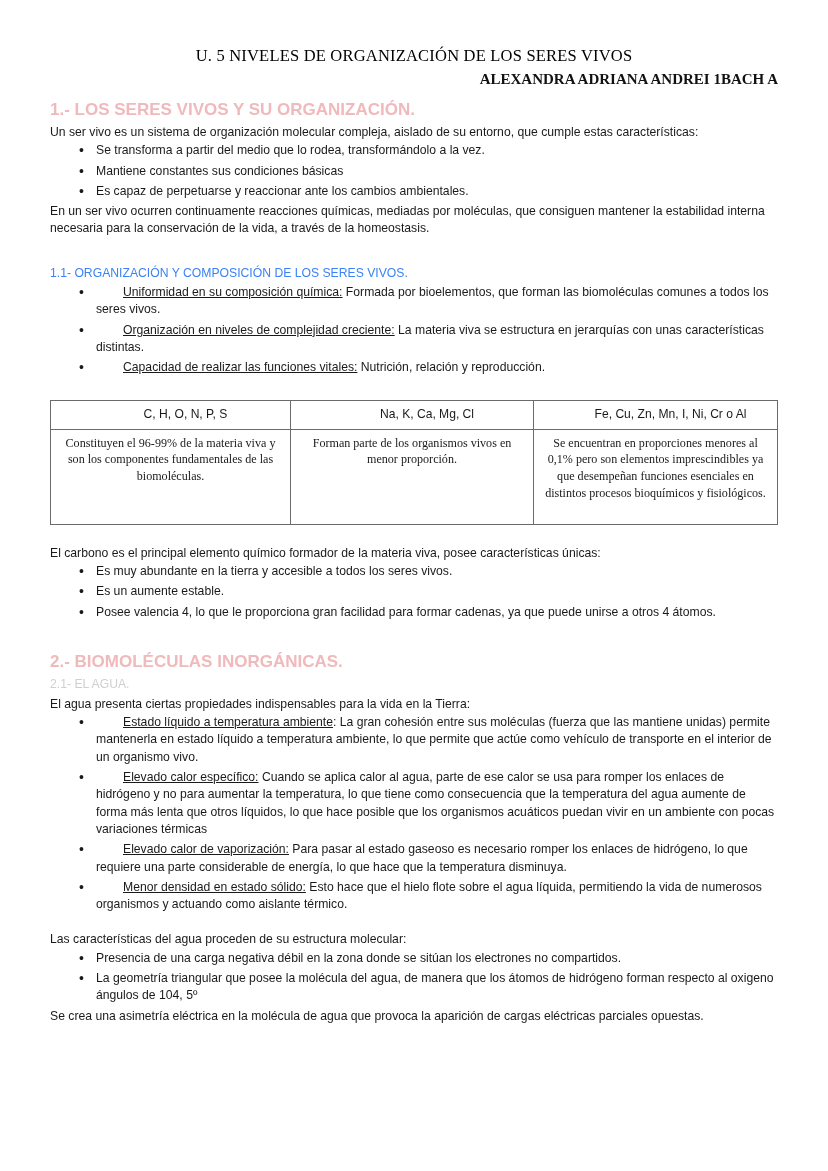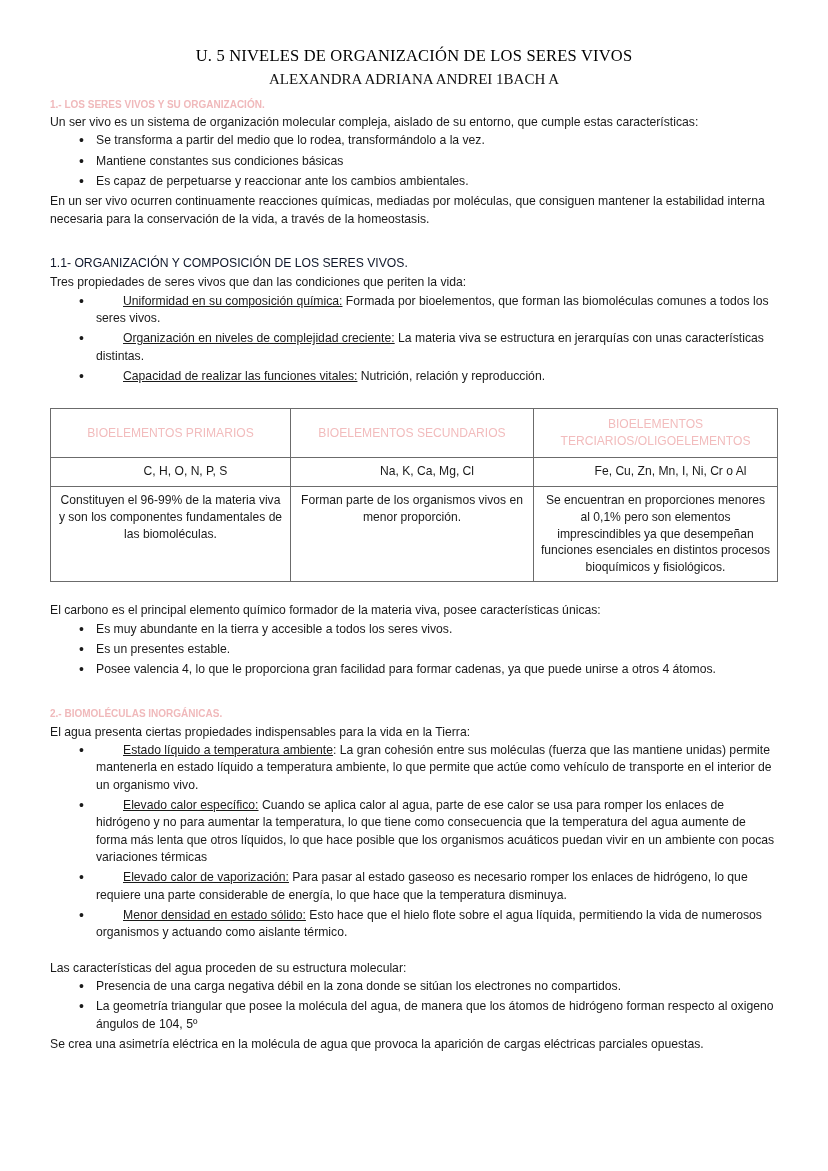--- a/index.html
+++ b/index.html
@@ -25,35 +25,35 @@
   .doc-title {
     text-align: center;
     color: #000000;
     font-family: "Liberation Serif", serif;
     font-size: 16.5px;
     letter-spacing: 0.2px;
     margin: 0 0 2px 0;
     font-weight: normal;
   }
   .doc-author {
-    text-align: center;
+    text-align: right;
     color: #111111;
     font-family: "Liberation Serif", serif;
     font-size: 15px;
     margin: 0 0 7px 0;
-    font-weight: normal;
+    font-weight: bold;
   }
   h2.section {
     color: #f0b9bb;
-    font-size: 10px;
+    font-size: 17px;
     font-weight: bold;
     margin: 0 0 2px 0;
   }
   h3.subsection {
-    color: #0f172a;
+    color: #3b82f6;
     font-size: 12.2px;
     font-weight: normal;
     margin: 0 0 2px 0;
   }
   h3.subsection.pinkish {
     color: #cfcfcf;
   }
   p.body {
     margin: 0 0 1px 0;
   }
@@ -104,20 +104,21 @@
   table.bio td.center {
     text-align: center;
   }
   table.bio tr.row-formula td {
     height: 18px;
     padding-left: 36px;
   }
   table.bio tr.row-desc td {
     height: 84px;
     vertical-align: top;
+    font-family: Liberation Serif, serif;
   }
   .col1 { width: 240px; }
   .col2 { width: 243px; }
   .col3 { width: 244px; }
 </style>
 </head>
 <body>
 
 <div class="page">
 
@@ -129,66 +130,61 @@
   <ul class="bullets">
     <li><span>Se transforma a partir del medio que lo rodea, transformándolo a la vez.</span></li>
     <li><span>Mantiene constantes sus condiciones básicas</span></li>
     <li><span>Es capaz de perpetuarse y reaccionar ante los cambios ambientales.</span></li>
   </ul>
   <p class="body">En un ser vivo ocurren continuamente reacciones químicas, mediadas por moléculas, que consiguen mantener la estabilidad interna necesaria para la conservación de la vida, a través de la homeostasis.</p>
 
   <div class="spacer-26"></div>
 
   <h3 class="subsection">1.1- ORGANIZACIÓN Y COMPOSICIÓN DE LOS SERES VIVOS.</h3>
-  <p class="body">Tres propiedades de seres vivos que dan las condiciones que periten la vida:</p>
   <ul class="bullets">
     <li><span class="u">Uniformidad en su composición química:</span><span> Formada por bioelementos, que forman las biomoléculas comunes a todos los seres vivos.</span></li>
     <li><span class="u">Organización en niveles de complejidad creciente:</span><span> La materia viva se estructura en jerarquías con unas características distintas.</span></li>
     <li><span class="u">Capacidad de realizar las funciones vitales:</span><span> Nutrición, relación y reproducción.</span></li>
   </ul>
 
   <div class="spacer-20"></div>
 
   <table class="bio">
     <colgroup>
       <col class="col1">
         <col class="col2">
         <col class="col3">
     </colgroup>
     <tbody>
-      <tr>
-        <td class="head">BIOELEMENTOS PRIMARIOS</td>
-        <td class="head">BIOELEMENTOS SECUNDARIOS</td>
-        <td class="head">BIOELEMENTOS TERCIARIOS/OLIGOELEMENTOS</td>
-      </tr>
       <tr class="row-formula">
         <td class="center">C, H, O, N, P, S</td>
         <td class="center">Na, K, Ca, Mg, Cl</td>
         <td class="center">Fe, Cu, Zn, Mn, I, Ni, Cr o Al</td>
       </tr>
       <tr class="row-desc">
         <td class="center">Constituyen el 96-99% de la materia viva y son los componentes fundamentales de las biomoléculas.</td>
         <td class="center">Forman parte de los organismos vivos en menor proporción.</td>
         <td class="center">Se encuentran en proporciones menores al 0,1% pero son elementos imprescindibles ya que desempeñan funciones esenciales en distintos procesos bioquímicos y fisiológicos.</td>
       </tr>
     </tbody>
   </table>
 
   <div class="spacer-20"></div>
 
   <p class="body">El carbono es el principal elemento químico formador de la materia viva, posee características únicas:</p>
   <ul class="bullets">
     <li><span>Es muy abundante en la tierra y accesible a todos los seres vivos.</span></li>
-    <li><span>Es un presentes estable.</span></li>
+    <li><span>Es un aumente estable.</span></li>
     <li><span>Posee valencia 4, lo que le proporciona gran facilidad para formar cadenas, ya que puede unirse a otros 4 átomos.</span></li>
   </ul>
 
   <div class="spacer-26"></div>
 
   <h2 class="section">2.- BIOMOLÉCULAS INORGÁNICAS.</h2>
+  <h3 class="subsection pinkish">2.1- EL AGUA.</h3>
   <p class="body">El agua presenta ciertas propiedades indispensables para la vida en la Tierra:</p>
   <ul class="bullets">
     <li><span class="u">Estado líquido a temperatura ambiente</span><span>: La gran cohesión entre sus moléculas (fuerza que las mantiene unidas) permite mantenerla en estado líquido a temperatura ambiente, lo que permite que actúe como vehículo de transporte en el interior de un organismo vivo.</span></li>
     <li><span class="u">Elevado calor específico:</span><span> Cuando se aplica calor al agua, parte de ese calor se usa para romper los enlaces de hidrógeno y no para aumentar la temperatura, lo que tiene como consecuencia que la temperatura del agua aumente de forma más lenta que otros líquidos, lo que hace posible que los organismos acuáticos puedan vivir en un ambiente con pocas variaciones térmicas</span></li>
     <li><span class="u">Elevado calor de vaporización:</span><span> Para pasar al estado gaseoso es necesario romper los enlaces de hidrógeno, lo que requiere una parte considerable de energía, lo que hace que la temperatura disminuya.</span></li>
     <li><span class="u">Menor densidad en estado sólido:</span><span> Esto hace que el hielo flote sobre el agua líquida, permitiendo la vida de numerosos organismos y actuando como aislante térmico.</span></li>
   </ul>
 
   <div class="spacer-14"></div>
 

